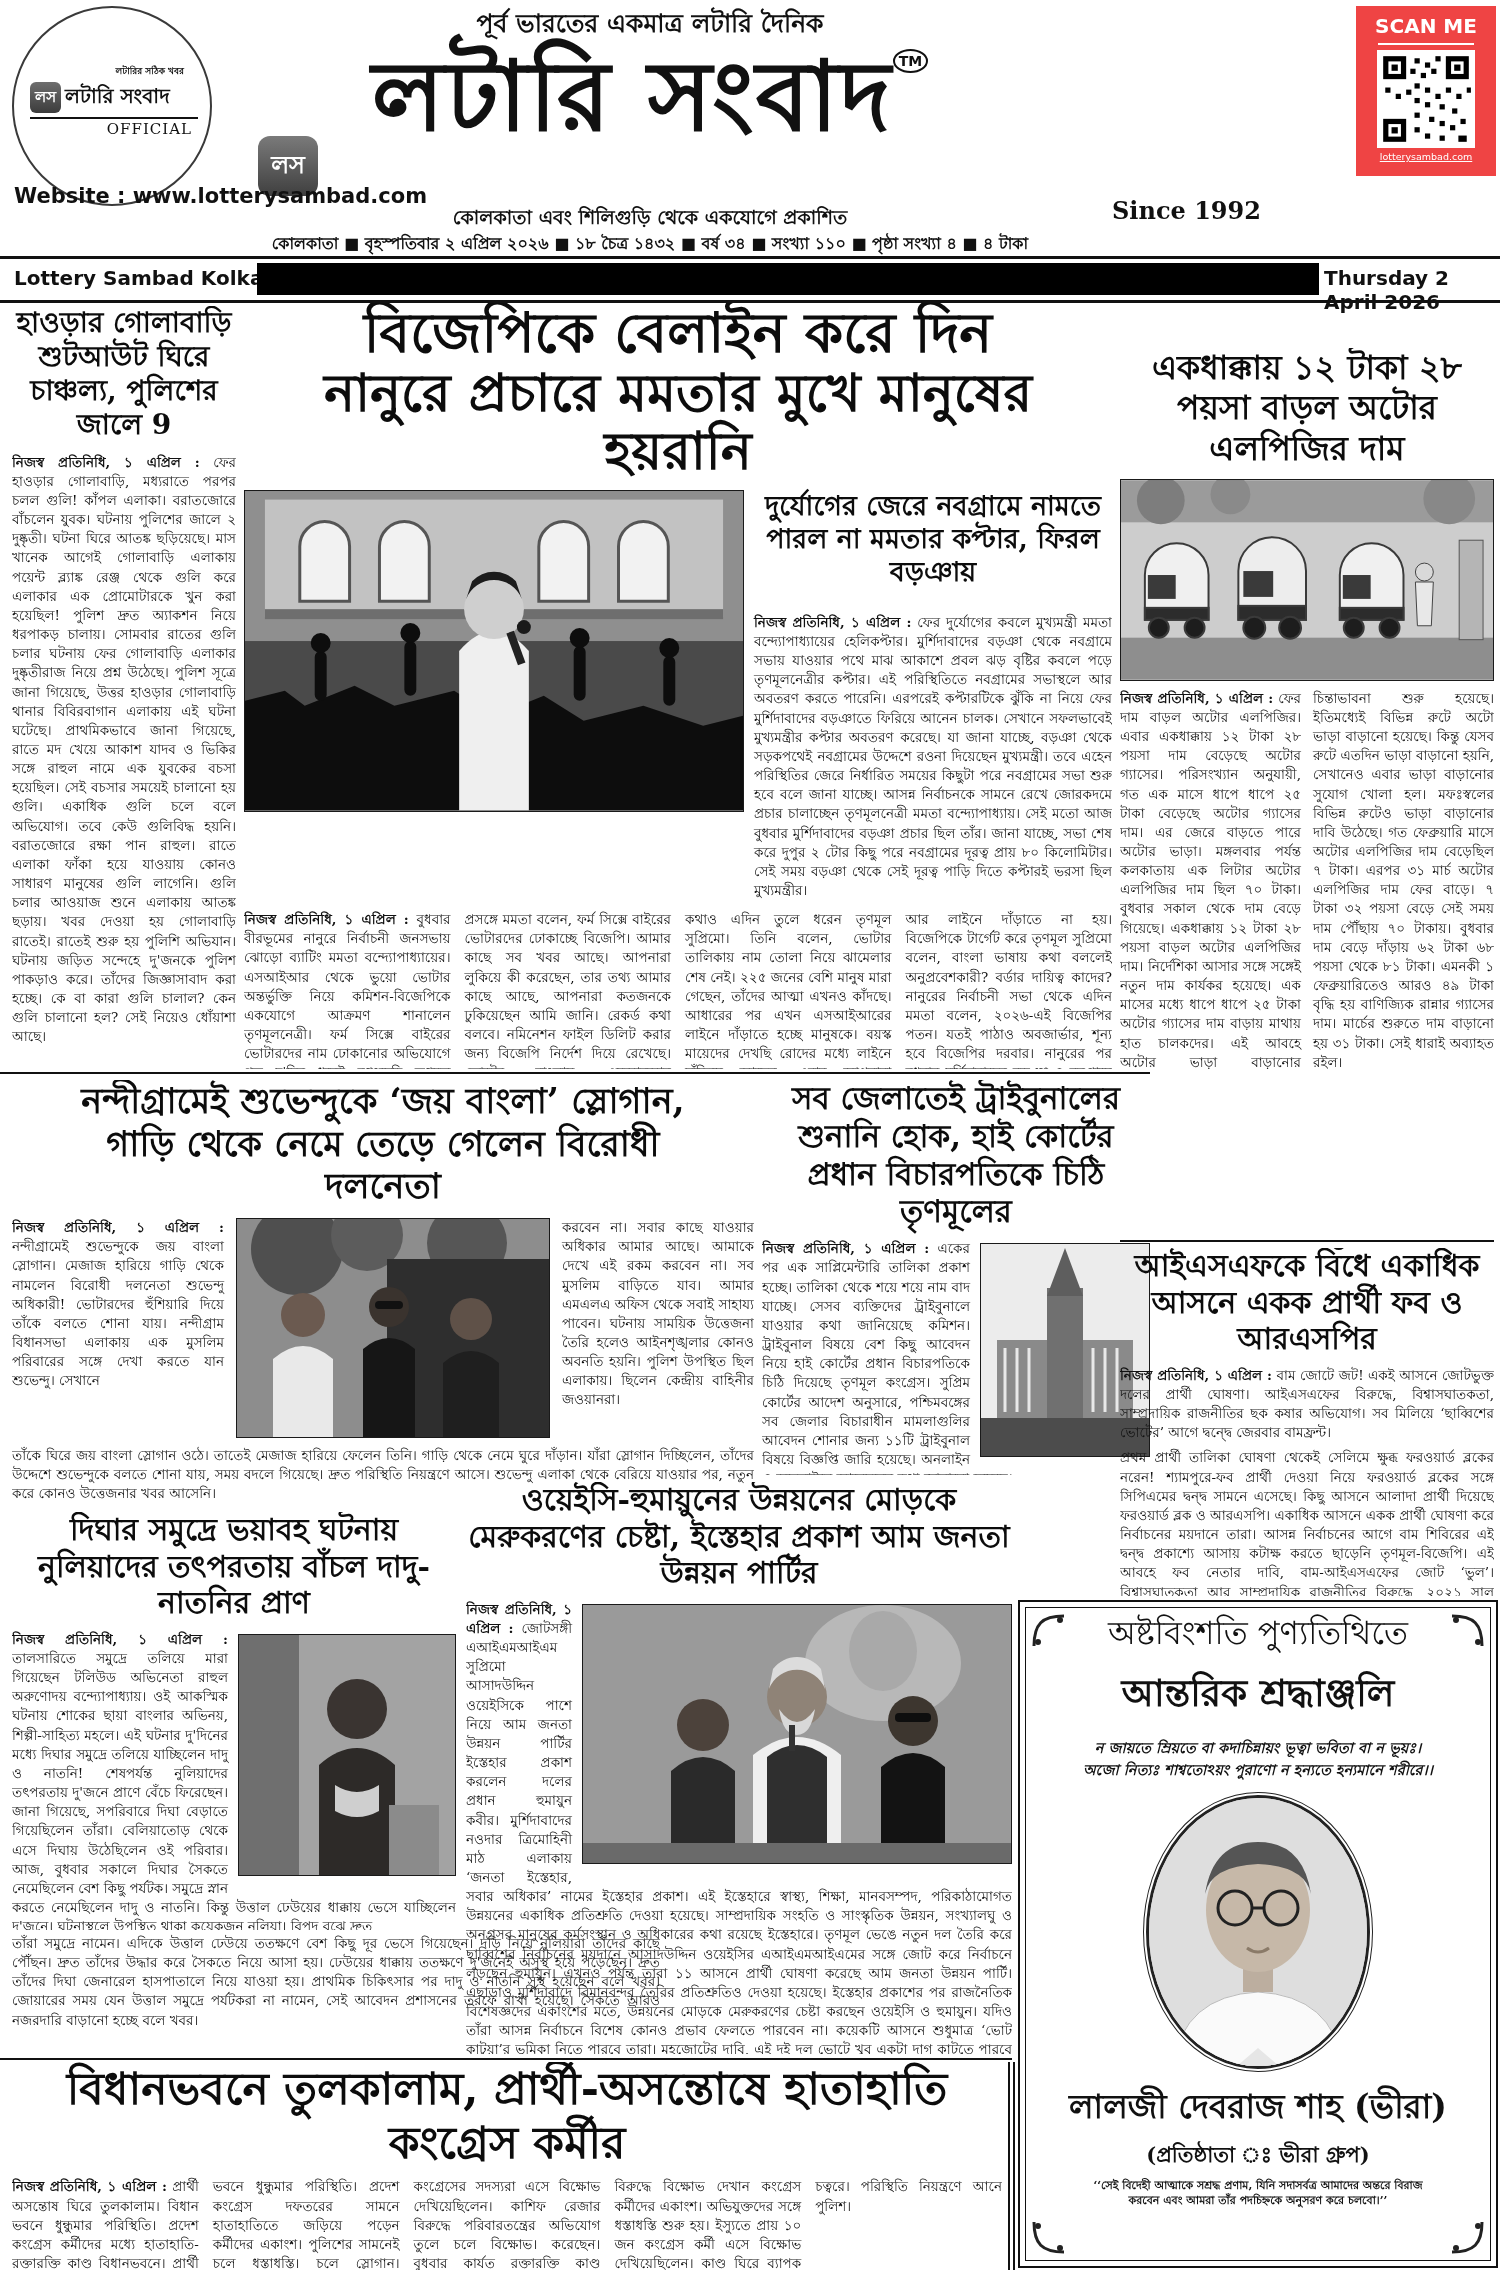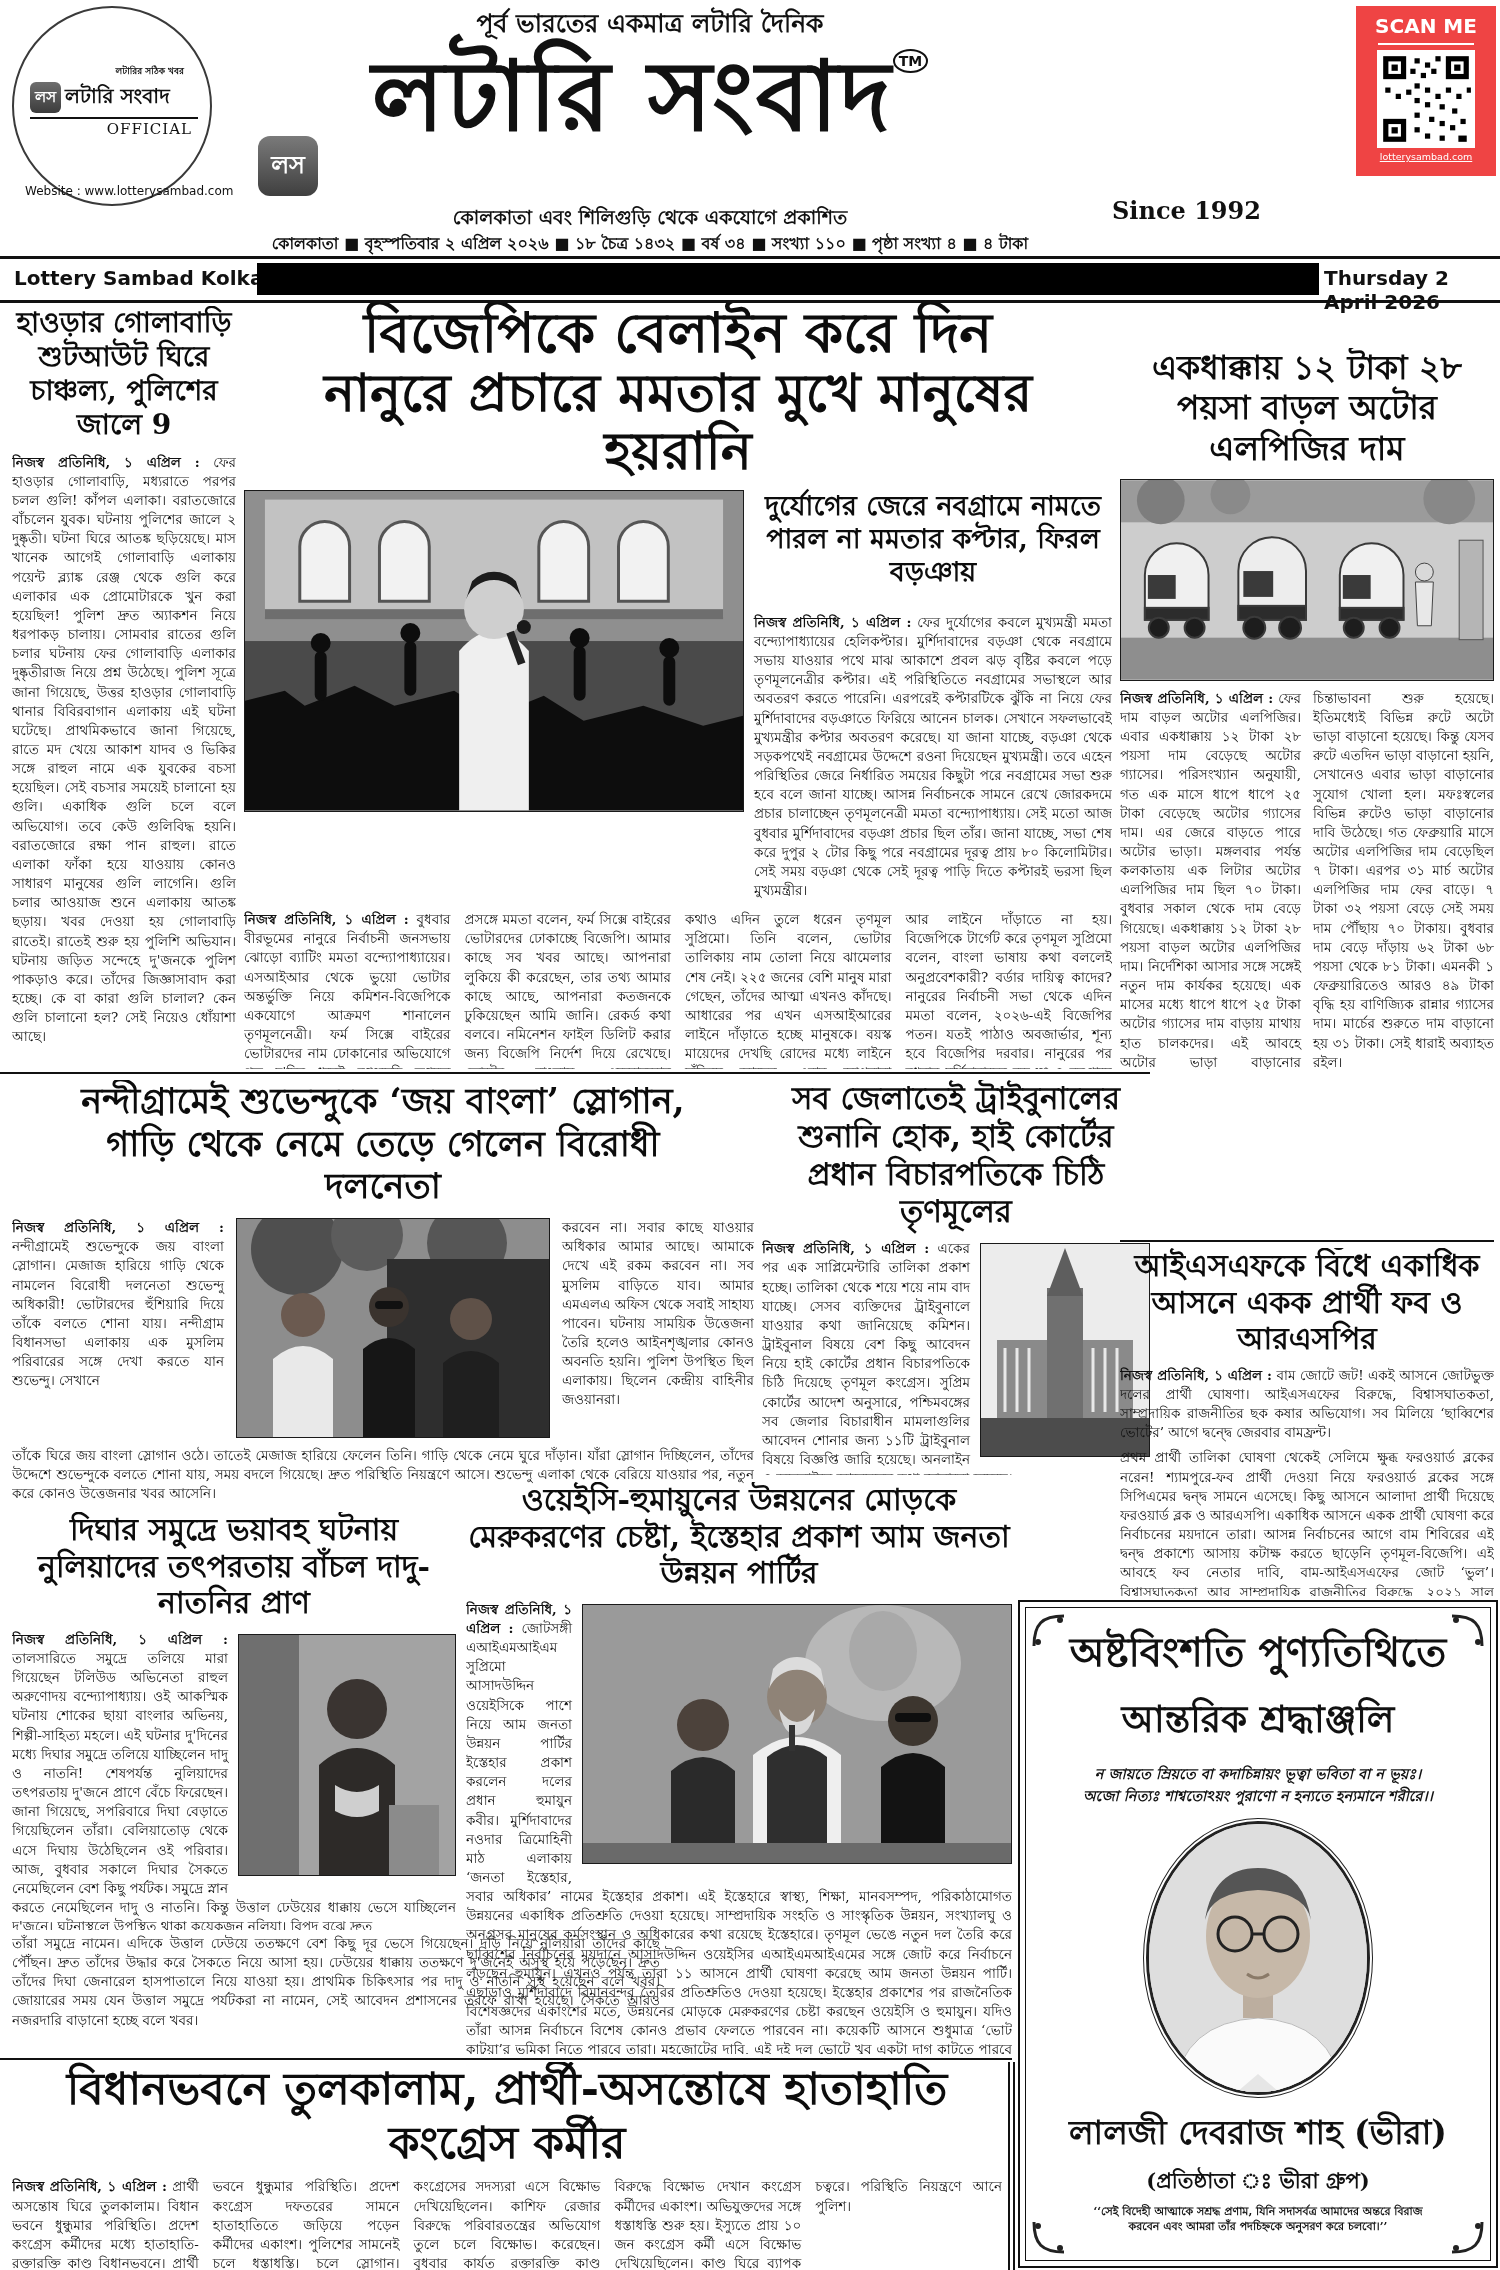--- a/index.html
+++ b/index.html
@@ -22,30 +22,30 @@
   .logo-bt{font-size:20px;font-weight:bold;white-space:nowrap;}
   .logo-off{text-align:right;font-size:15px;margin:1px 18px 0 0;letter-spacing:1px;}
   .appicon{left:258px;top:136px;width:60px;height:60px;border-radius:12px;background:linear-gradient(#7a7a7a,#3f3f3f);
            color:#fff;font-size:24px;font-weight:bold;display:flex;align-items:center;justify-content:center;}
   .tagline{font-size:25px;font-weight:bold;}
   .masthead{font-size:97px;font-weight:bold;line-height:1.02;letter-spacing:2px;white-space:nowrap;}
   .tm{display:inline-block;border:2px solid #111;border-radius:50%;font-size:14px;padding:3px 4px;vertical-align:64px;letter-spacing:0;font-family:"DejaVu Sans",sans-serif;}
   .since{font-size:24px;font-weight:bold;}
   .published{font-size:19px;font-weight:bold;}
   .dateline{font-size:16px;font-weight:bold;}
-  .website{font-size:12px;font-weight:normal;margin-left:11px;}
+  .website{font-size:21px;font-weight:bold;}
   .qrbox{left:1356px;top:6px;width:140px;height:170px;background:#ef4444;color:#fff;text-align:center;}
   .qrbox .scan{font-size:20px;font-weight:bold;margin-top:8px;}
   .qrbox .sep{width:96px;height:2px;background:#fff;margin:5px auto;}
   .qrbox .url{font-size:9.5px;text-decoration:underline;margin-top:3px;}
   .datebar-txt{font-size:20px;font-weight:bold;}
   
   .obit{left:1018px;top:1600px;width:476px;height:664px;border:2px solid #111;}
   .obit-inner{position:absolute;inset:5px;border:1px solid #111;text-align:center;overflow:hidden;}
-  .obit-t1{font-size:40px;font-weight:bold;margin-top:13px;}
+  .obit-t1{font-size:32px;font-weight:normal;margin-top:0;}
   .obit-t2{font-size:37px;font-weight:bold;margin-top:2px;}
   .obit-shloka{font-size:14.5px;font-weight:bold;font-style:italic;line-height:1.5;margin-top:10px;}
   .obit-oval{width:218px;height:268px;border:3px solid #222;outline:1px solid #222;outline-offset:2px;
              border-radius:50%;margin:14px auto 0;overflow:hidden;background:#e0e0e0;}
   .obit-name{font-size:33px;font-weight:bold;margin-top:12px;}
   .obit-founder{font-size:21px;font-weight:bold;margin-top:2px;}
   .obit-quote{font-size:11px;font-weight:bold;line-height:1.45;width:330px;margin:4px auto 0;}
   .corner{position:absolute;width:34px;height:34px;}
   .corner svg{width:100%;height:100%;}
   .c-tl{left:6px;top:6px;}

